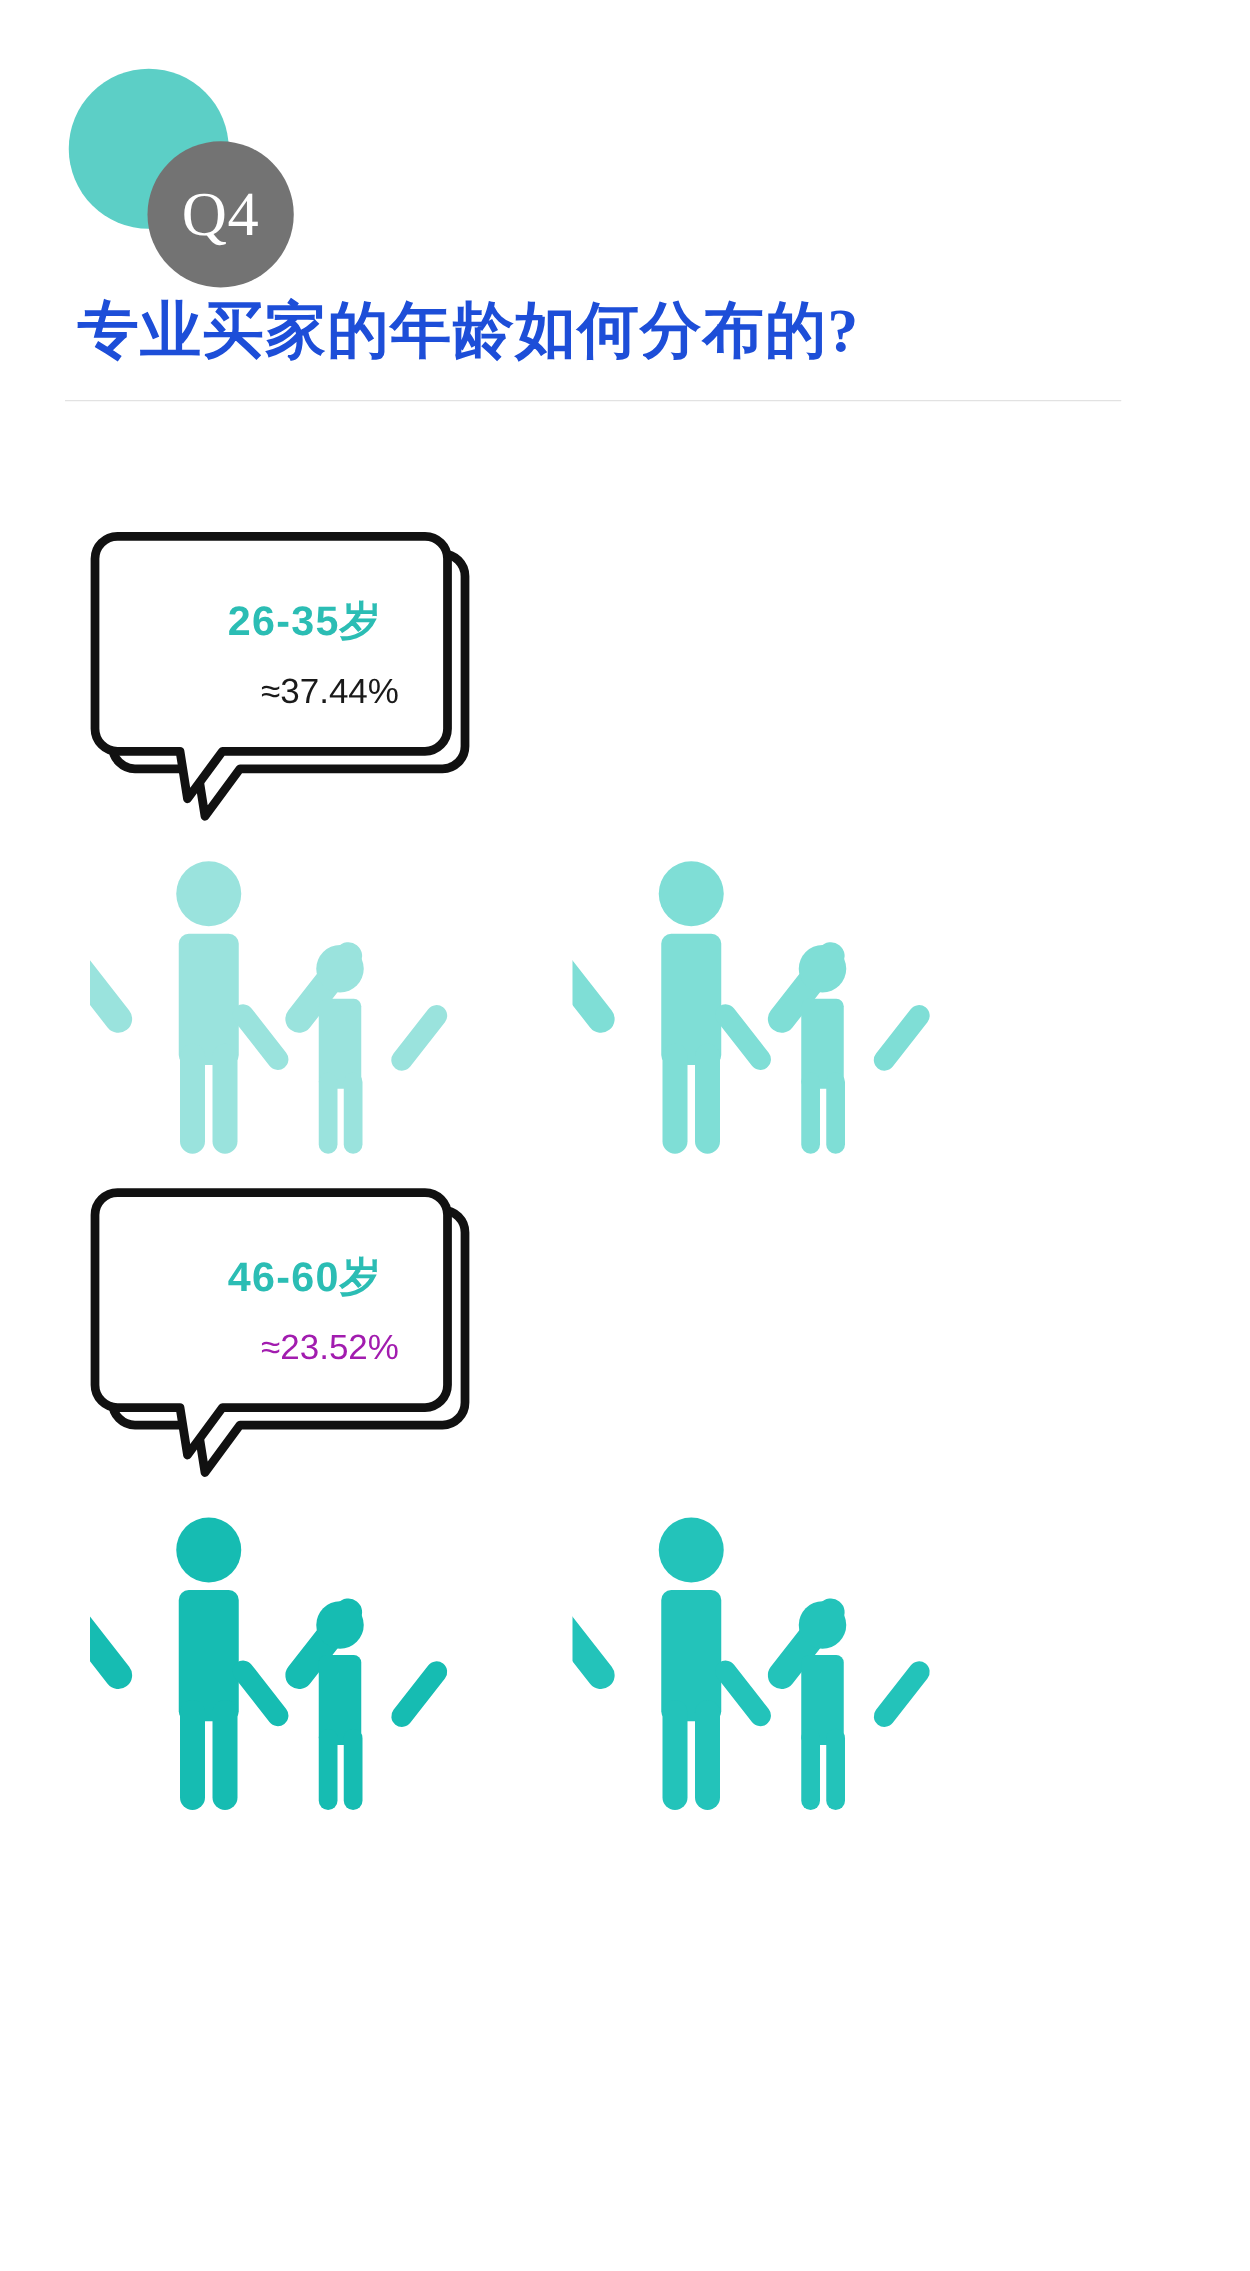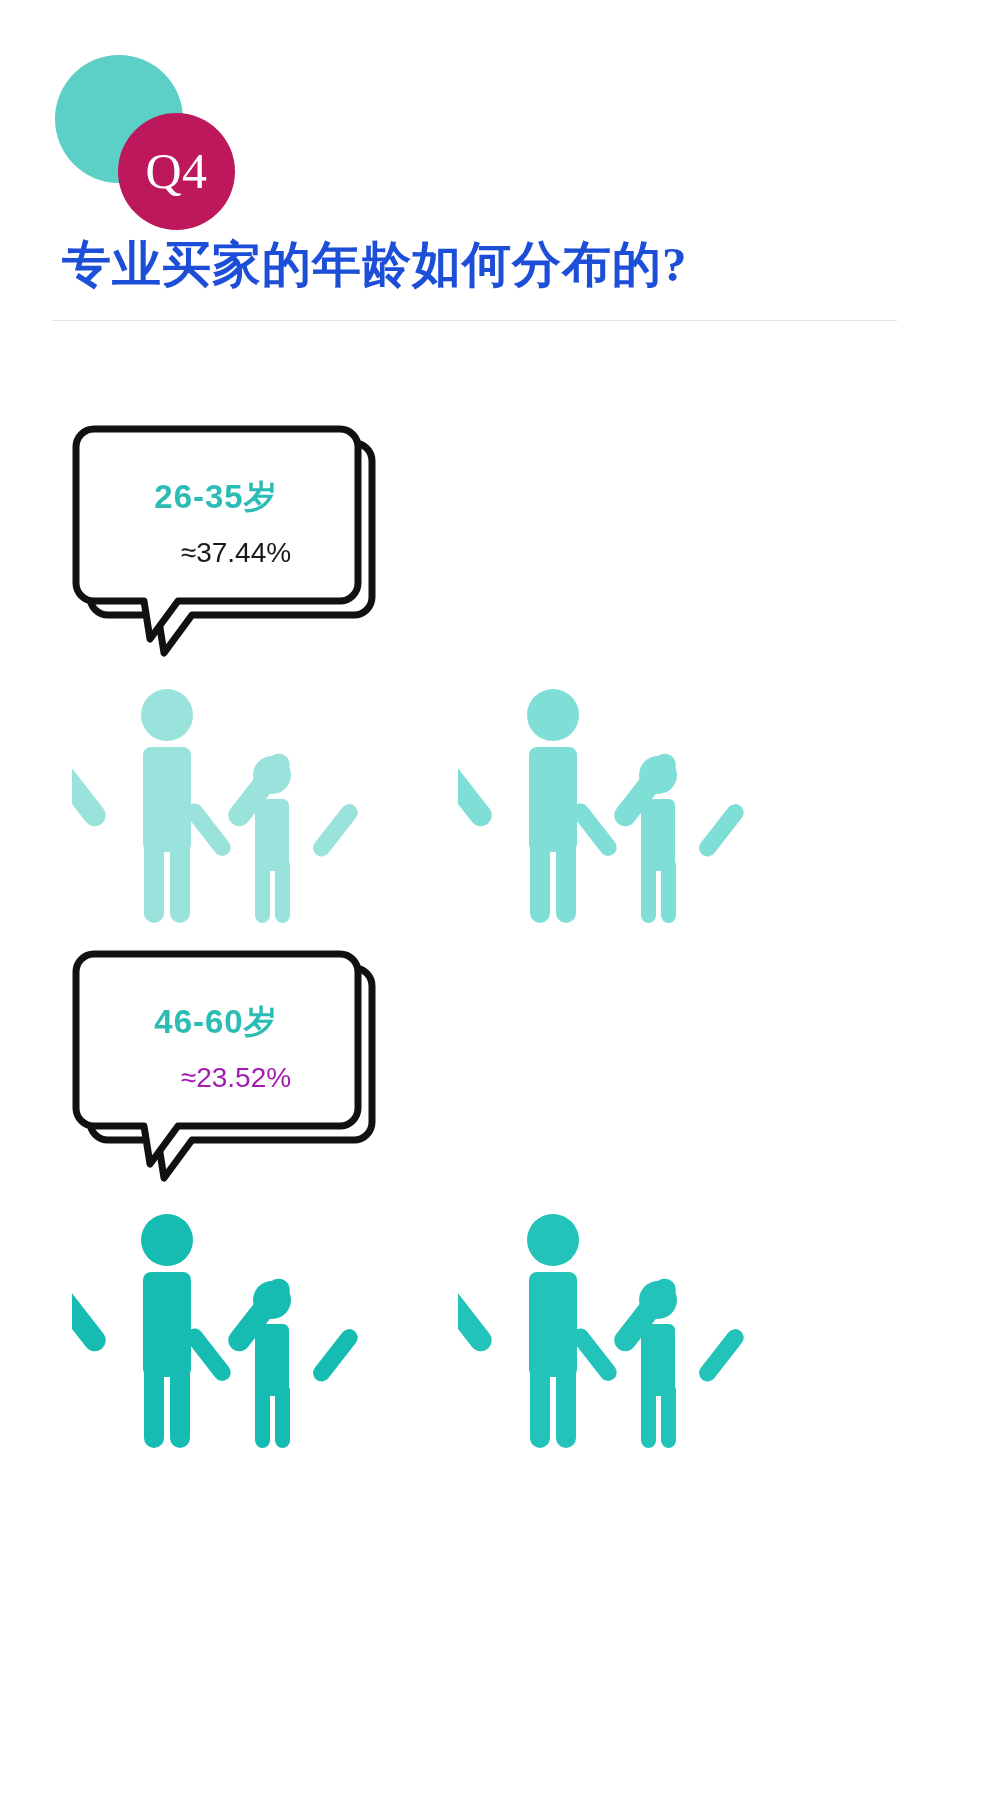--- a/index.html
+++ b/index.html
@@ -46,41 +46,41 @@
   .cell.c2{left:72px;top:525px;}
   .cell.c3{left:458px;top:525px;}
 
   
   .bubble{position:absolute;left:0;top:0;width:300px;height:250px;}
   .bubble svg{display:block;overflow:visible;}
 
   .bubble-text{
     position:absolute;left:0;top:0;width:288px;height:196px;
     display:flex;flex-direction:column;align-items:center;justify-content:center;
-    gap:26px;pointer-events:none;
+    gap:26px;pointer-events:none;padding-left:28px;
   }
   .age{
     font-size:33px;font-weight:bold;letter-spacing:1px;line-height:1;
   }
   .pct{
     font-size:28px;color:#1a1a1a;letter-spacing:0px;line-height:1;margin-left:40px;
   }
 
   
   .people{position:absolute;left:0px;top:250px;width:300px;height:250px;}
   .people svg{display:block;}
 </style>
 </head>
 <body style="background: rgb(255, 255, 255);">
 
 <div class="header">
 
   <div class="badge-wrap">
     <div class="badge-circle-back" style="background: rgb(92, 207, 198);"></div>
-    <div class="badge-circle-front" style="background: #be185d;">
+    <div class="badge-circle-front" style="background: #737373;">
       <span class="badge-label">Q4</span>
     </div>
   </div>
 
   <div class="title">专业买家的年龄如何分布的?</div>
   <div class="divider" style="background: rgb(226, 226, 226);"></div>
 </div>
 
 <div class="grid">
 

